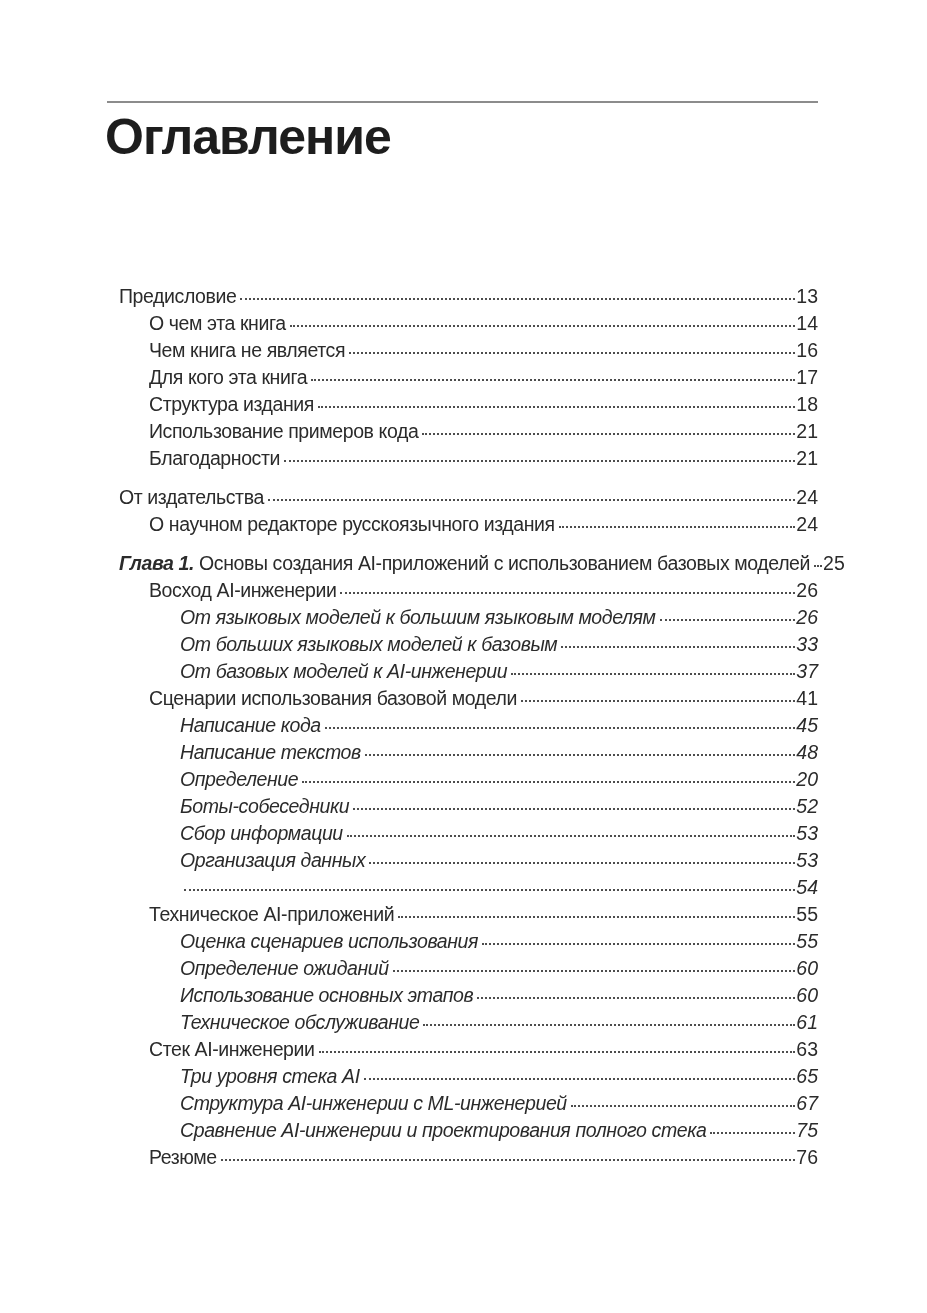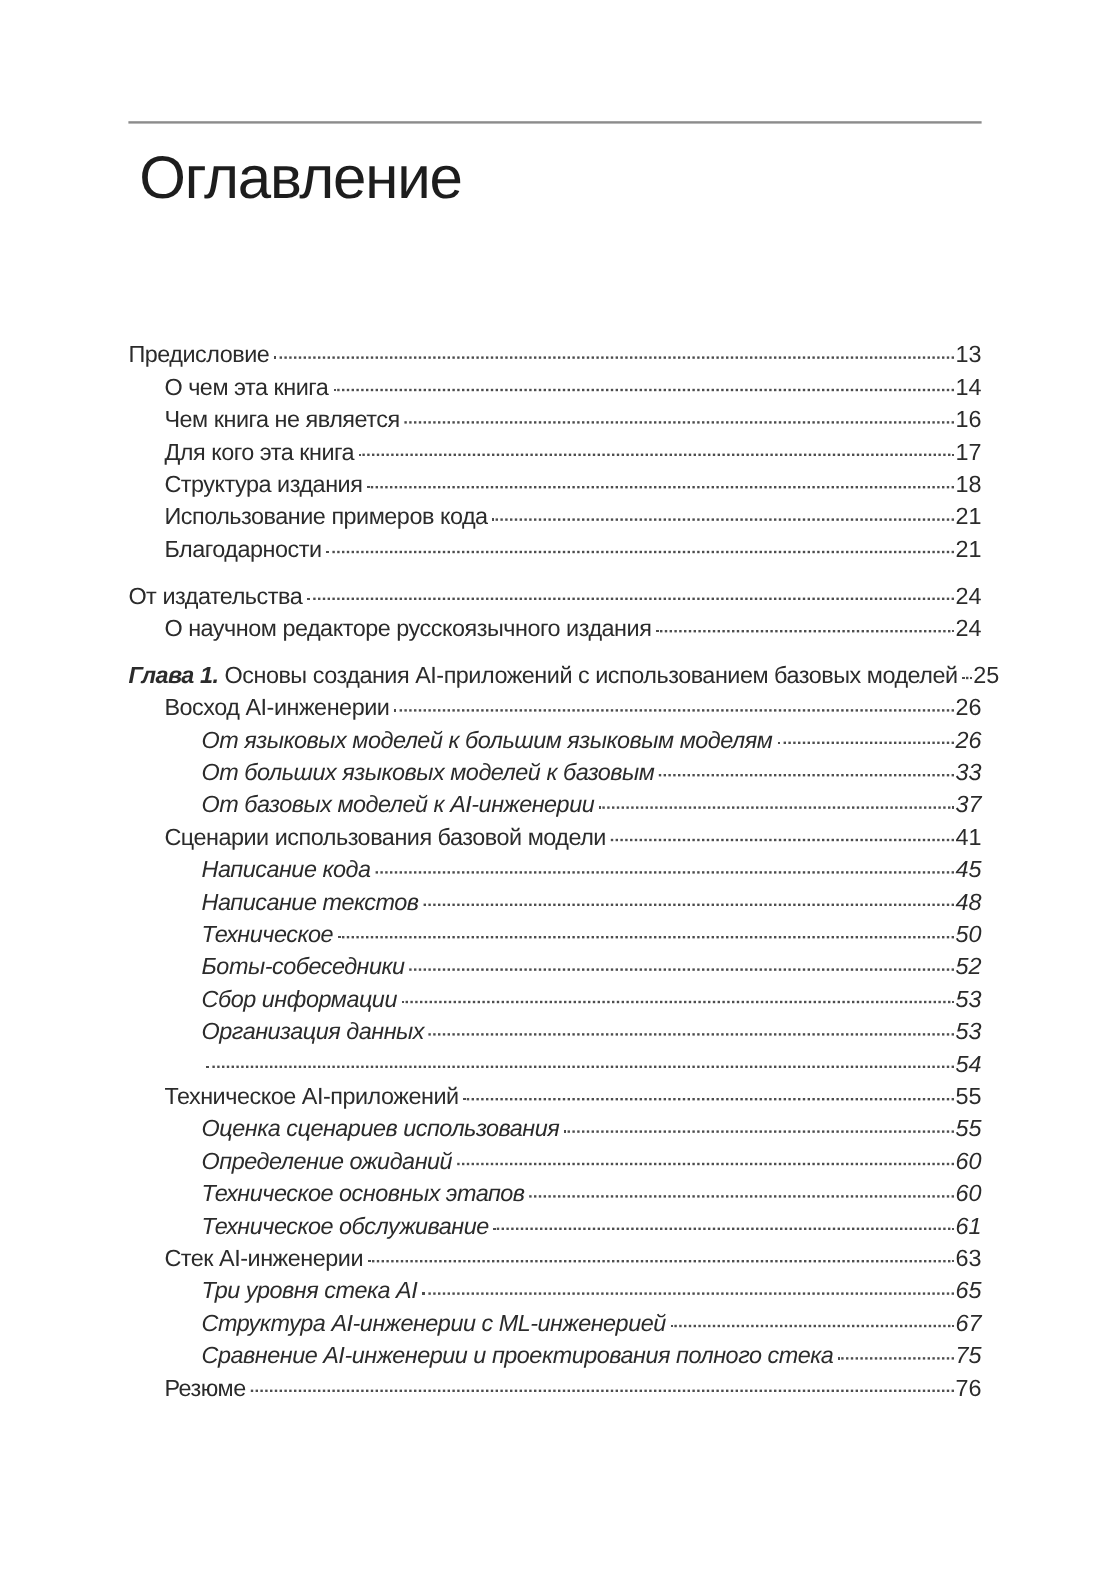--- a/index.html
+++ b/index.html
@@ -33,35 +33,35 @@
     width: 711px;
     height: 0;
     border: none;
     border-top: 2px solid #8c8c8c;
     margin: 0;
   }
   .page-title {
     position: absolute;
     top: 110px;
     left: -2px;
-    margin: 11px;
+    margin: 0;
     font-size: 50px;
     line-height: 1.1;
-    font-weight: 400;
+    font-weight: 700;
     letter-spacing: -1px;
     color: #1d1d1d;
   }
   .toc {
     position: absolute;
     top: 283px;
     left: 0;
     width: 711px;
   }
   .toc-section {
-    margin: 0 0 12px 0;
+    margin: 0 0 12px 12px;
   }
   .toc-row {
     display: flex;
     align-items: baseline;
     font-size: 19.5px;
     line-height: 27px;
     letter-spacing: -0.4px;
     color: #2b2b2b;
     white-space: nowrap;
   }
@@ -179,23 +179,23 @@
             <span class="entry-label">Написание кода</span>
             <span class="leader"></span>
             <span class="pagenum">45</span>
           </div>
           <div class="toc-row lvl-2">
             <span class="entry-label">Написание текстов</span>
             <span class="leader"></span>
             <span class="pagenum">48</span>
           </div>
           <div class="toc-row lvl-2">
-            <span class="entry-label">Техническое</span>
-            <span class="leader"></span>
-            <span class="pagenum">50</span>
+            <span class="entry-label">Определение</span>
+            <span class="leader"></span>
+            <span class="pagenum">20</span>
           </div>
           <div class="toc-row lvl-2">
             <span class="entry-label">Боты-собеседники</span>
             <span class="leader"></span>
             <span class="pagenum">52</span>
           </div>
           <div class="toc-row lvl-2">
             <span class="entry-label">Сбор информации</span>
             <span class="leader"></span>
             <span class="pagenum">53</span>
@@ -218,21 +218,21 @@
             <span class="entry-label">Оценка сценариев использования</span>
             <span class="leader"></span>
             <span class="pagenum">55</span>
           </div>
           <div class="toc-row lvl-2">
             <span class="entry-label">Определение ожиданий</span>
             <span class="leader"></span>
             <span class="pagenum">60</span>
           </div>
           <div class="toc-row lvl-2">
-            <span class="entry-label">Техническое основных этапов</span>
+            <span class="entry-label">Использование основных этапов</span>
             <span class="leader"></span>
             <span class="pagenum">60</span>
           </div>
           <div class="toc-row lvl-2">
             <span class="entry-label">Техническое обслуживание</span>
             <span class="leader"></span>
             <span class="pagenum">61</span>
           </div>
           <div class="toc-row lvl-1">
             <span class="entry-label">Стек AI-инженерии</span>

